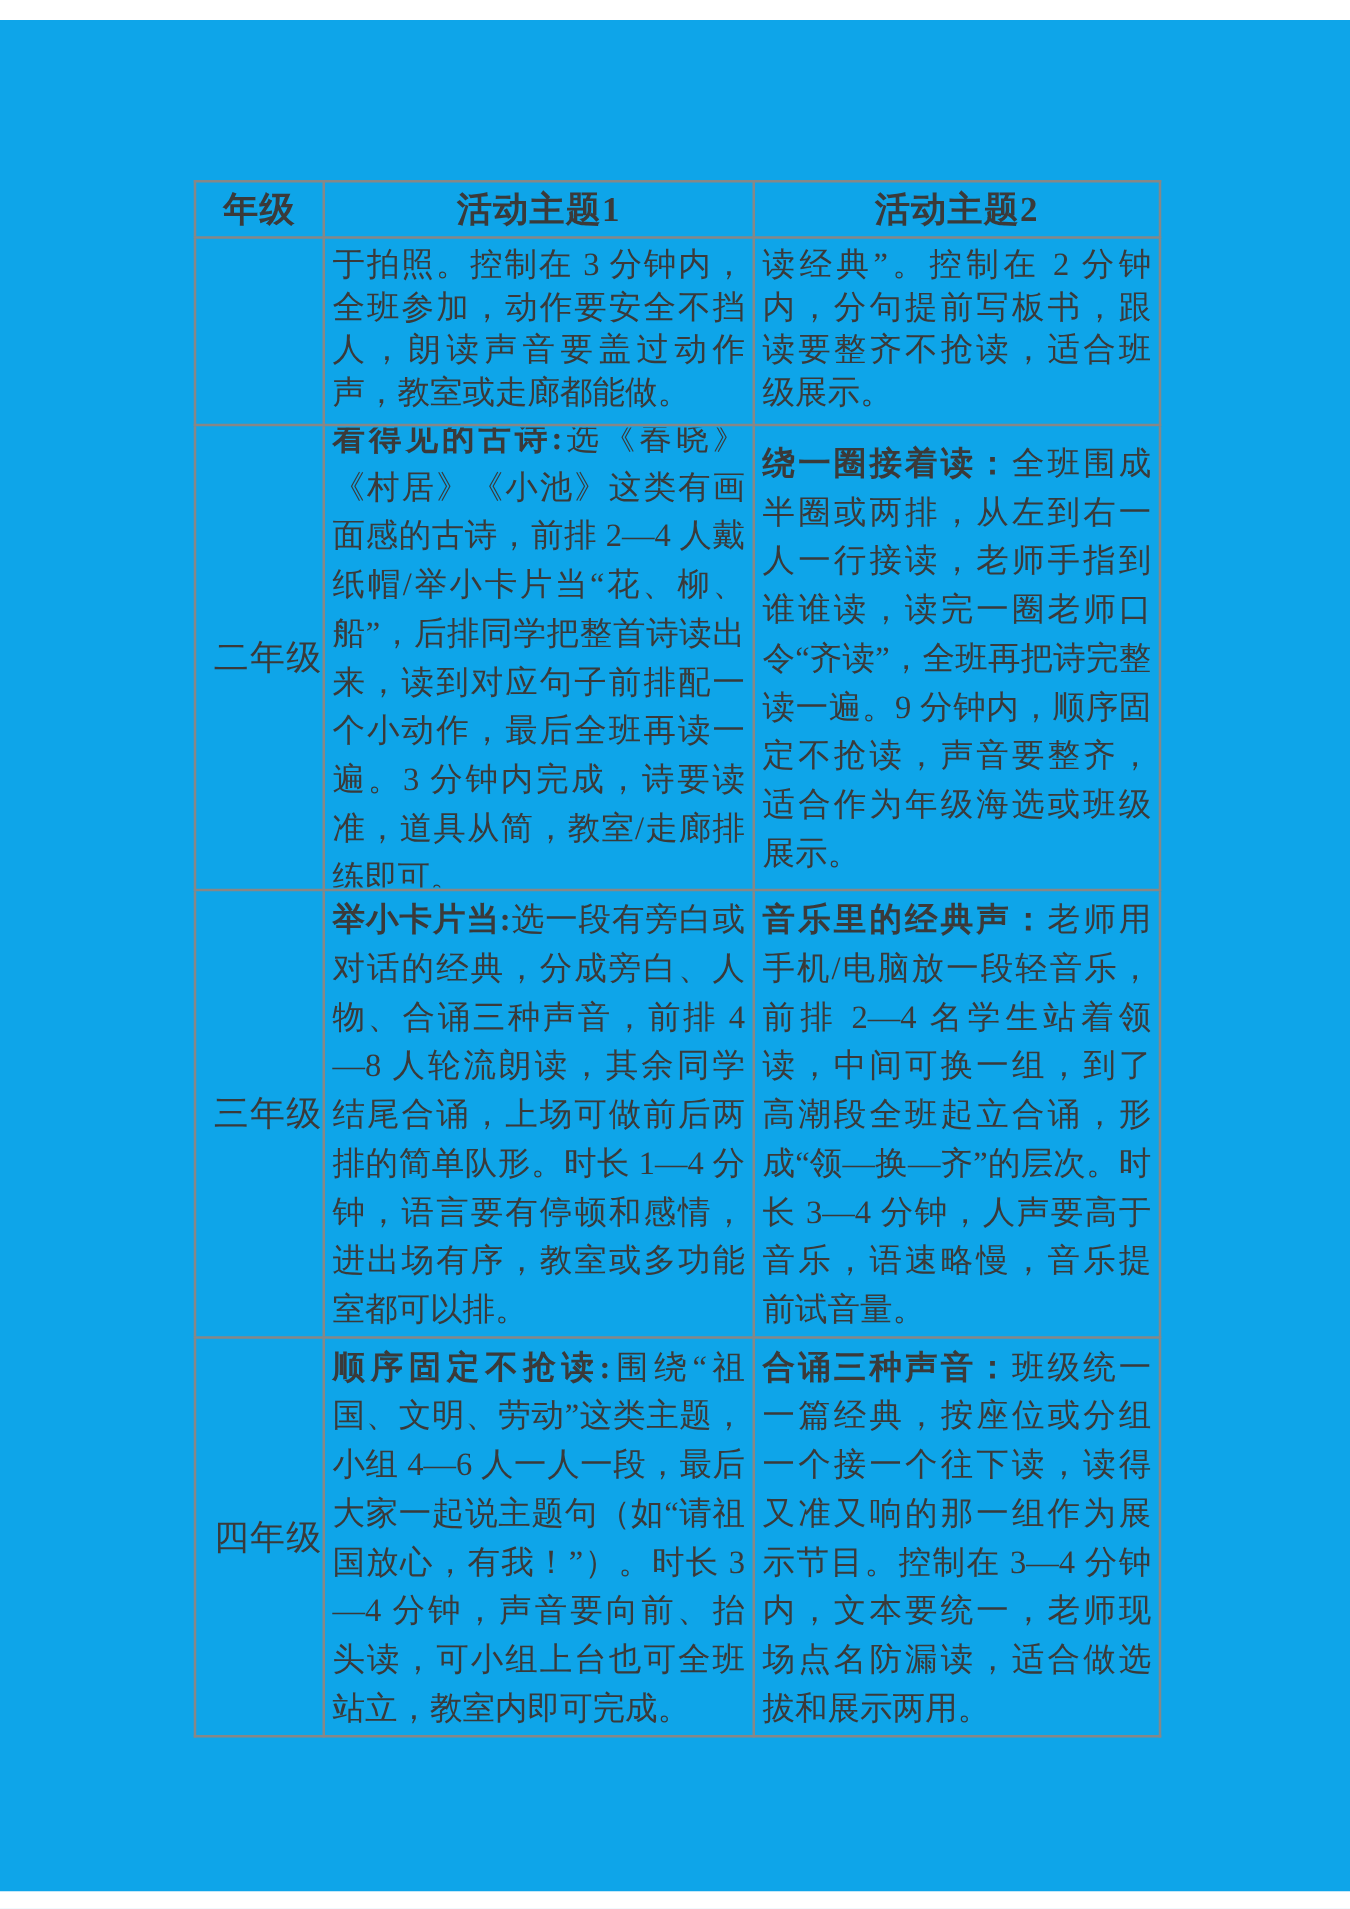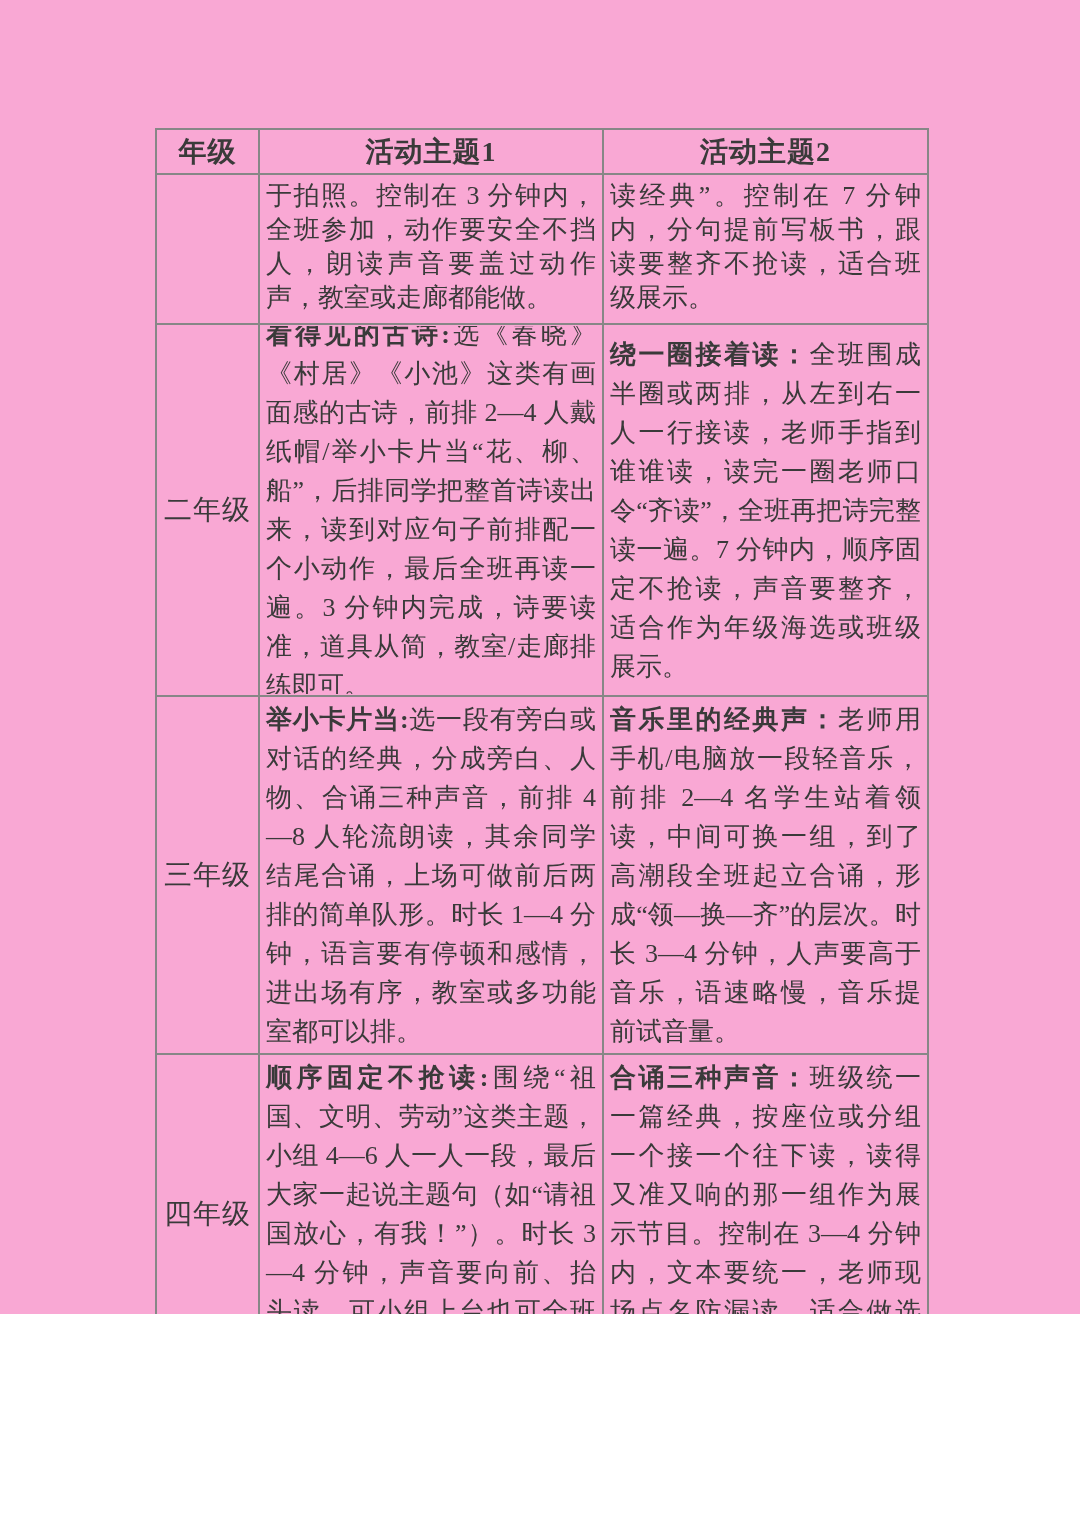--- a/index.html
+++ b/index.html
@@ -6,23 +6,23 @@
   html, body { background: #ffffff; }
   body {
     width: 1080px;
     height: 1527px;
     position: relative;
     font-family: "Liberation Serif", "DejaVu Serif", serif;
     color: #3a3a3a;
   }
   .page {
     position: absolute;
-    left: 0; top: 0;
-    width: 1080px; height: 1314px;
-    background: #f9a8d4;
+    left: 0; top: 16px;
+    width: 1080px; height: 1497px;
+    background: #0ea5e9;
     overflow: hidden;
   }
   table.grade-table {
     position: absolute;
     left: 155px;
     top: 128px;
     width: 772px;
     border-collapse: collapse;
     table-layout: fixed;
   }
@@ -36,21 +36,21 @@
   }
   .grade-table th {
     height: 45px;
     font-size: 28px;
     font-weight: 700;
     text-align: center;
     letter-spacing: 1px;
   }
   td.grade-cell {
     font-size: 28px;
-    text-align: center;
+    text-align: right;
     letter-spacing: 1px;
   }
   td.text-cell .inner {
     overflow: hidden;
     display: flex;
     flex-direction: column;
     justify-content: center;
     padding: 0 6px;
   }
   tr.row-cont td.text-cell .inner { height: 148px; justify-content: flex-start; padding-top: 4px; }
@@ -90,34 +90,34 @@
     <tbody>
       <tr class="row-cont">
         <td class="grade-cell"></td>
         <td class="text-cell">
           <div class="inner">
             <p class="cell-text"><span>于拍照。控制在 3 分钟内，全班参加，动作要安全不挡人，朗读声音要盖过动作声，教室或走廊都能做。</span></p>
           </div>
         </td>
         <td class="text-cell">
           <div class="inner">
-            <p class="cell-text"><span>读经典”。控制在 7 分钟内，分句提前写板书，跟读要整齐不抢读，适合班级展示。</span></p>
+            <p class="cell-text"><span>读经典”。控制在 2 分钟内，分句提前写板书，跟读要整齐不抢读，适合班级展示。</span></p>
           </div>
         </td>
       </tr>
       <tr class="row-2">
         <td class="grade-cell">二年级</td>
         <td class="text-cell">
           <div class="inner">
             <p class="cell-text"><b class="lead">看得见的古诗:</b><span>选《春晓》《村居》《小池》这类有画面感的古诗，前排 2—4 人戴纸帽/举小卡片当“花、柳、船”，后排同学把整首诗读出来，读到对应句子前排配一个小动作，最后全班再读一遍。3 分钟内完成，诗要读准，道具从简，教室/走廊排练即可。</span></p>
           </div>
         </td>
         <td class="text-cell">
           <div class="inner">
-            <p class="cell-text"><b class="lead">绕一圈接着读：</b><span>全班围成半圈或两排，从左到右一人一行接读，老师手指到谁谁读，读完一圈老师口令“齐读”，全班再把诗完整读一遍。7 分钟内，顺序固定不抢读，声音要整齐，适合作为年级海选或班级展示。</span></p>
+            <p class="cell-text"><b class="lead">绕一圈接着读：</b><span>全班围成半圈或两排，从左到右一人一行接读，老师手指到谁谁读，读完一圈老师口令“齐读”，全班再把诗完整读一遍。9 分钟内，顺序固定不抢读，声音要整齐，适合作为年级海选或班级展示。</span></p>
           </div>
         </td>
       </tr>
       <tr class="row-3">
         <td class="grade-cell">三年级</td>
         <td class="text-cell">
           <div class="inner">
             <p class="cell-text"><b class="lead">举小卡片当:</b><span>选一段有旁白或对话的经典，分成旁白、人物、合诵三种声音，前排 4—8 人轮流朗读，其余同学结尾合诵，上场可做前后两排的简单队形。时长 1—4 分钟，语言要有停顿和感情，进出场有序，教室或多功能室都可以排。</span></p>
           </div>
         </td>

